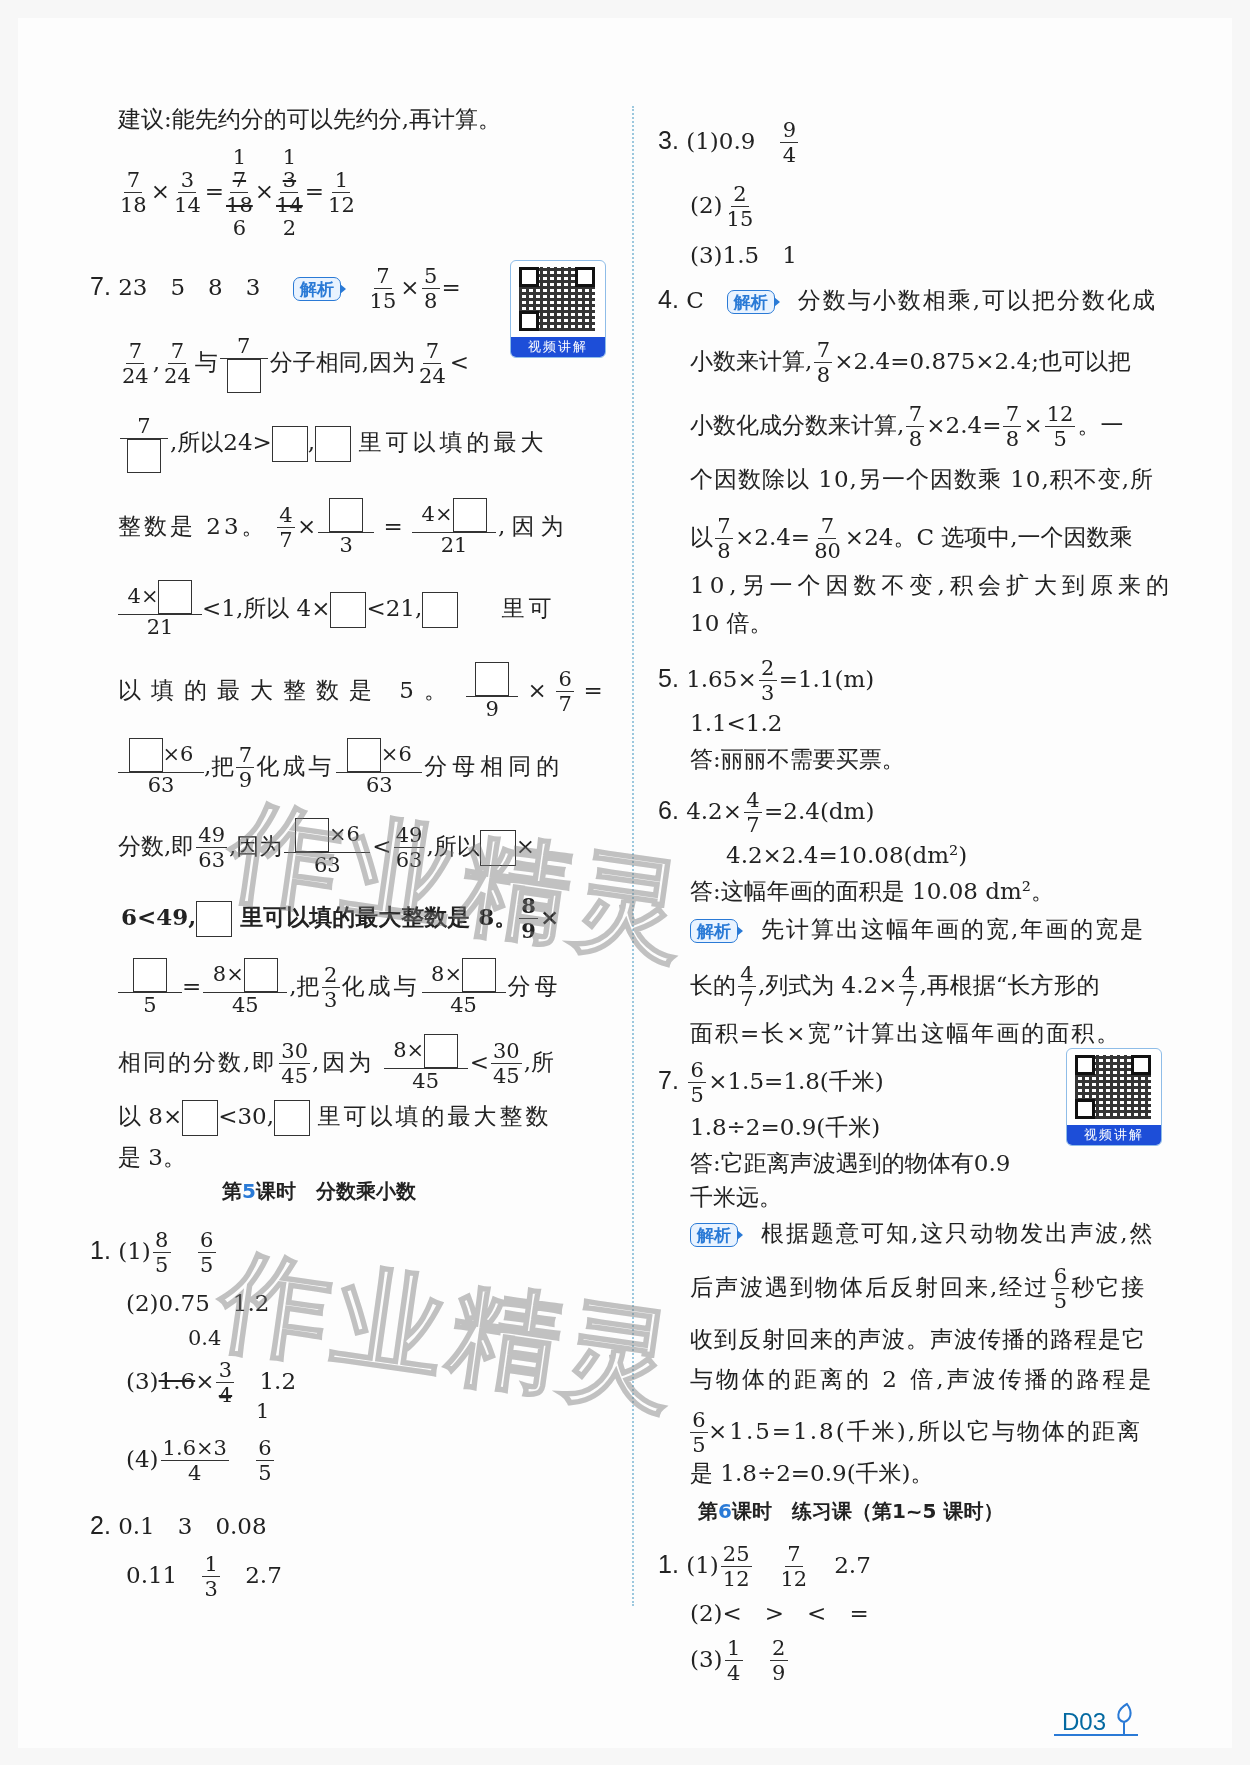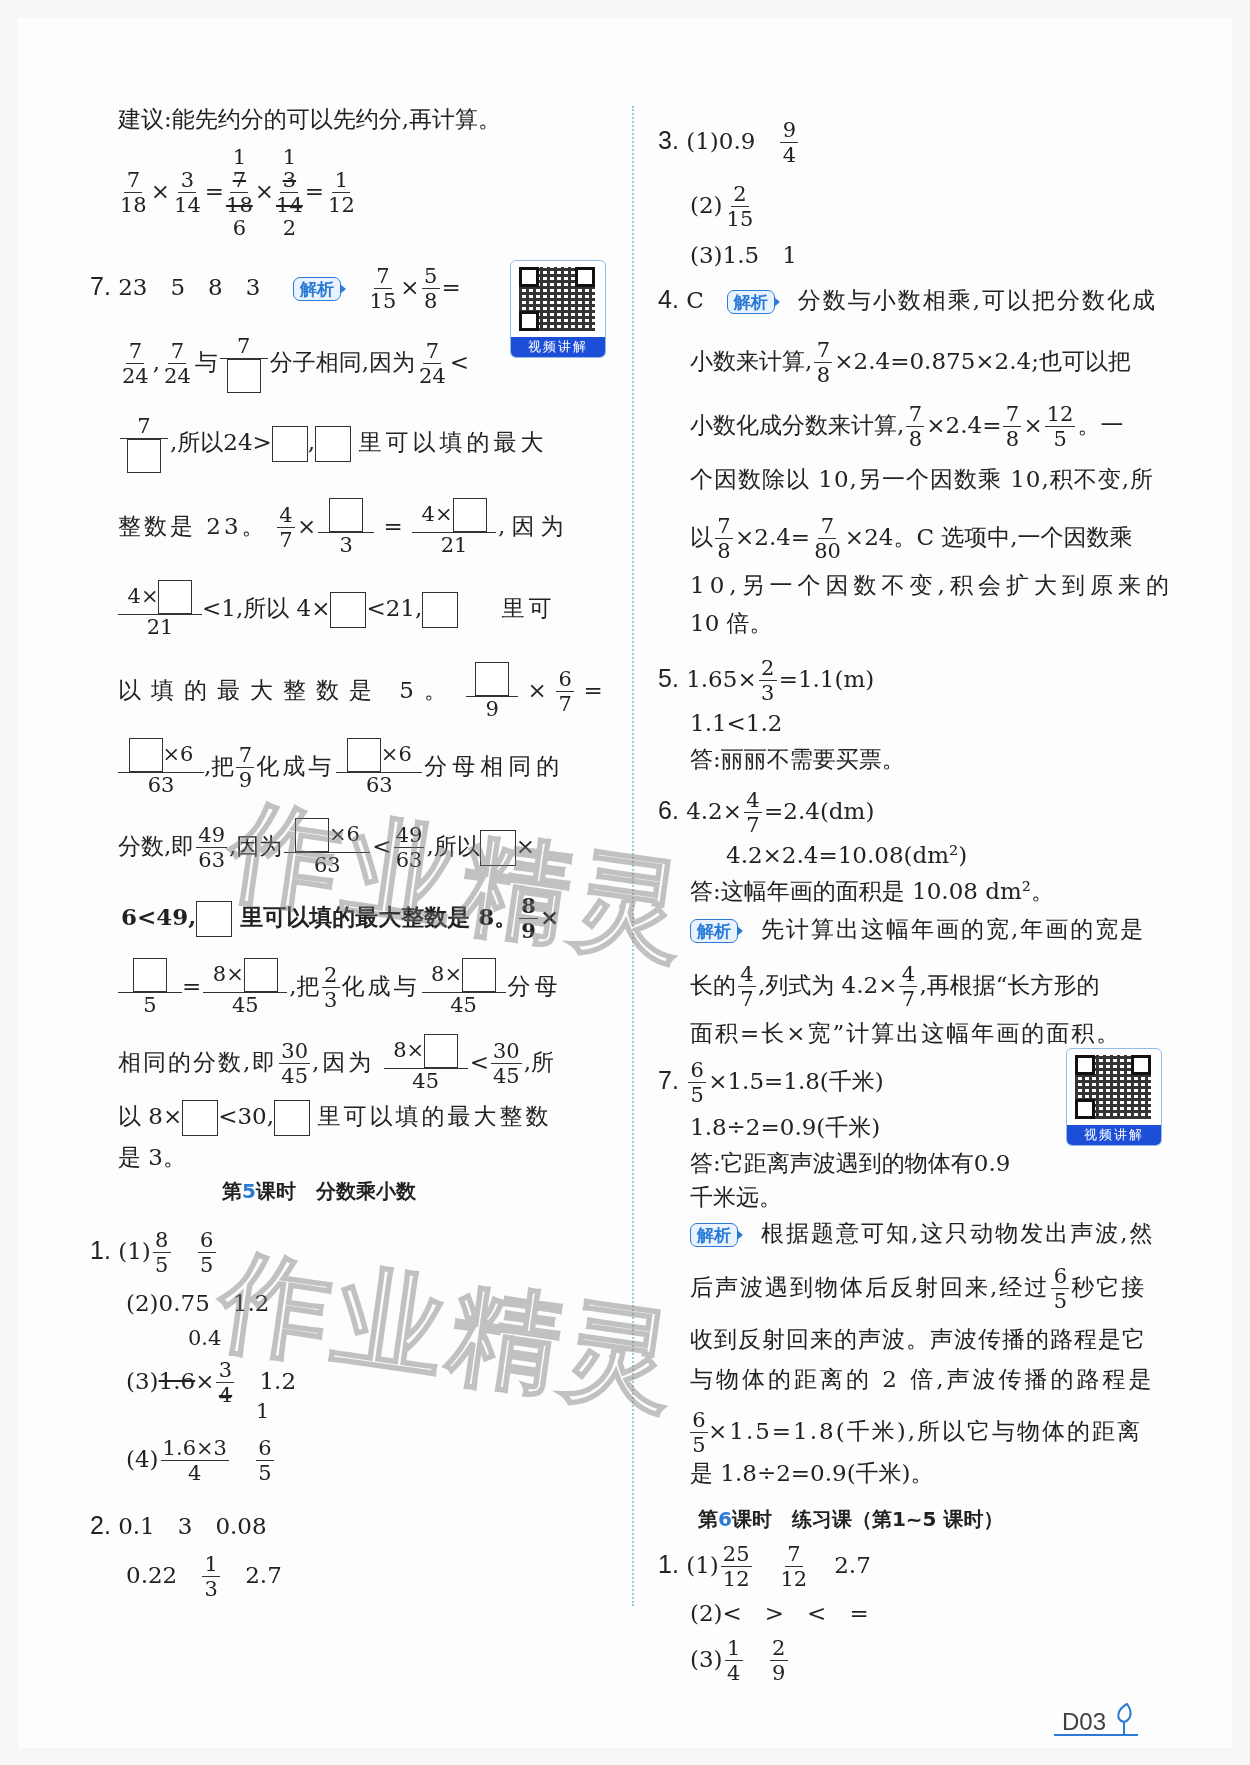--- a/index.html
+++ b/index.html
@@ -26,21 +26,21 @@
        background:
        repeating-linear-gradient(90deg,#111 0 3px,transparent 3px 7px),
        repeating-linear-gradient(0deg,#111 0 3px,transparent 3px 6px);
        opacity:.85;}
   .qr .fp{position:absolute;width:14px;height:14px;border:3px solid #111;background:#fff;}
   .qr .lbl{position:absolute;left:0;bottom:0;width:100%;height:20px;background:#1d4ed8;color:#fff;
        font-family:"DejaVu Sans",sans-serif;font-size:13px;line-height:20px;text-align:center;letter-spacing:2px;}
   .heading{font-family:"DejaVu Sans","Liberation Sans",sans-serif;font-size:20px;font-weight:bold;color:#222;}
   .heading .hl{color:#2a7ad6;}
   .divider{position:absolute;left:614px;top:88px;width:0;height:1500px;border-left:2px dotted #9cc8de;}
-  .pagenum{font-family:"Liberation Sans","DejaVu Sans",sans-serif;font-size:24px;color:#404040;}
+  .pagenum{font-family:"Liberation Sans","DejaVu Sans",sans-serif;font-size:24px;color:#0369a1;}
   .pn-line{position:absolute;width:84px;height:2px;background:#2a7ad6;}
   .watermark{position:absolute;font-family:"DejaVu Sans",sans-serif;font-weight:bold;color:transparent;
        -webkit-text-stroke:2px rgba(120,120,120,.45);font-size:110px;transform:rotate(8deg);letter-spacing:6px;}
   .cross{text-decoration:line-through;}
 </style>
 </head>
 <body>
 
 <div class="page">
 
@@ -251,21 +251,21 @@
       </span>　<span class="frac">
         <span class="n">6</span>
         <span class="d">5</span>
       </span>
   </div>
 
   <div class="abs t" style="left:72px;top:1492px;">
     <span class="num">2.</span> <span>0.1　3　0.08</span>
   </div>
   <div class="abs t" style="left:108px;top:1534px;">
-    <span>0.22</span>　<span class="frac">
+    <span>0.11</span>　<span class="frac">
         <span class="n">1</span>
         <span class="d">3</span>
       </span>　<span>2.7</span>
   </div>
 
   <div class="divider"></div>
 
   <div class="abs t" style="left:640px;top:100px;">
     <span class="num">3.</span> <span>(1)0.9</span>　<span class="frac">
         <span class="n">9</span>
@@ -373,21 +373,21 @@
   <div class="abs t" style="left:672px;top:1306px;letter-spacing:1px;">收到反射回来的声波。声波传播的路程是它</div>
   <div class="abs t" style="left:672px;top:1346px;letter-spacing:3px;">与物体的距离的 2 倍,声波传播的路程是</div>
   <div class="abs t" style="left:672px;top:1390px;">
     <span class="frac" style="margin:0;">
         <span class="n">6</span>
         <span class="d">5</span>
       </span><span style="letter-spacing:2px;">×1.5=1.8(千米),所以它与物体的距离</span>
   </div>
   <div class="abs t" style="left:672px;top:1440px;">是 1.8÷2=0.9(千米)。</div>
 
-  <div class="abs heading" style="left:680px;top:1480px;margin-top:8px;">
+  <div class="abs heading" style="left:680px;top:1480px;">
     <span>第</span><span class="hl">6</span><span>课时　练习课（第1~5 课时）</span>
   </div>
 
   <div class="abs t" style="left:640px;top:1524px;">
     <span class="num">1.</span> <span>(1)</span><span class="frac">
         <span class="n">25</span>
         <span class="d">12</span>
       </span>　<span class="frac">
         <span class="n">7</span>
         <span class="d">12</span>

